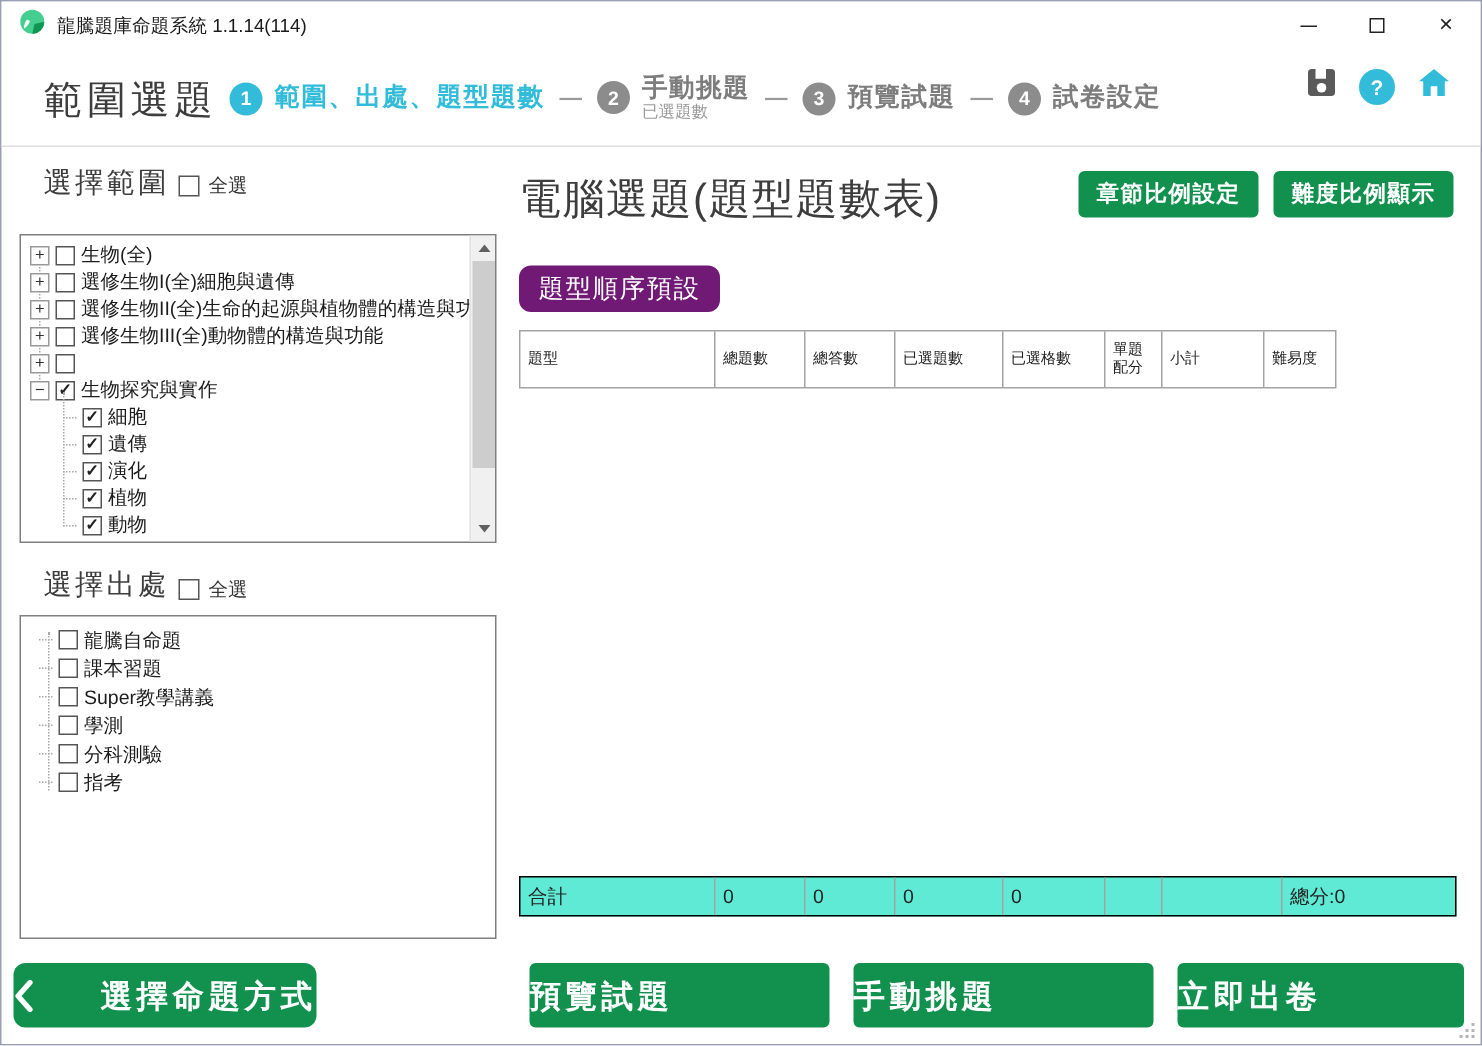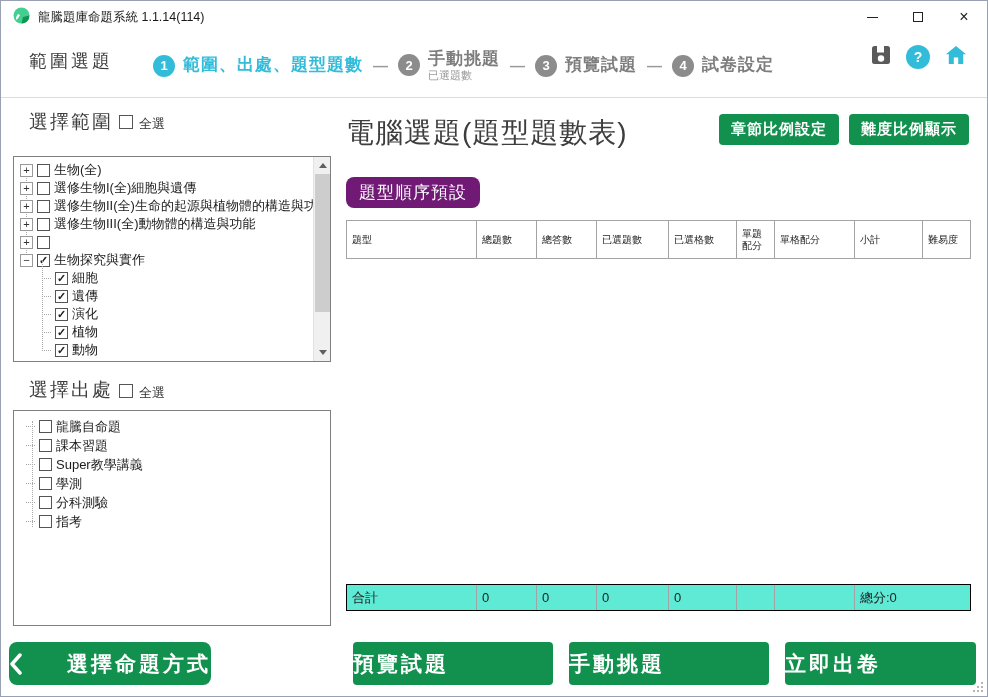--- a/index.html
+++ b/index.html
@@ -15,41 +15,41 @@
   .win-controls{ position:absolute; right:0; top:0; height:32px; display:flex; }
   .wc{ width:46px; height:32px; display:flex; align-items:center; justify-content:center;
        cursor:default; color:#222; }
   .wc.min span{ display:block; width:11px; height:1px; background:#222; }
   .wc.max span{ display:block; width:10px; height:10px; border:1px solid #222; }
   .wc.close{ font-size:16px; line-height:1; }
 
   
   .header{ position:absolute; left:0; top:32px; right:0; height:65px;
            border-bottom:1px solid #dcdce4; background:#fff; }
-  .page-title{ position:absolute; left:28px; top:16px; font-size:18px; color:#3d3d3d;
+  .page-title{ position:absolute; left:28px; top:16px; font-size:26px; color:#3d3d3d;
                letter-spacing:3px; font-weight:500; }
   .steps{ position:absolute; left:152px; top:0; height:65px; display:flex; align-items:center; }
   .step{ display:flex; align-items:center; gap:8px; cursor:default; }
   .step-circle{ width:22px; height:22px; border-radius:50%; color:#fff; font-size:13px;
                 font-weight:bold; display:flex; align-items:center; justify-content:center; flex:none; }
   .step.active  .step-circle{ background:#32bcd9; }
   .step.inactive .step-circle{ background:#8c8c8c; }
   .step-labels{ display:flex; flex-direction:column; line-height:1.2; }
   .step-label{ font-size:17px; font-weight:bold; letter-spacing:1px; }
   .step.active  .step-label{ color:#32bcd9; }
   .step.inactive .step-label{ color:#7d7d7d; }
   .step-sub{ font-size:11px; color:#9a9a9a; }
   .step-dash{ color:#9a9a9a; font-weight:bold; margin:0 10px; font-size:15px; }
   .header-icons{ position:absolute; right:20px; top:12px; display:flex; gap:15px; align-items:center; }
   .help-circle{ width:24px; height:24px; border-radius:50%; background:#32bcd9; color:#fff;
                 font-size:14px; font-weight:bold; display:flex; align-items:center; justify-content:center; }
 
   
   .section-title{ position:absolute; font-size:19px; color:#3d3d3d; letter-spacing:2px; }
-  .select-all{ position:absolute; display:flex; gap:6px; font-size:13px; color:#333; }
+  .select-all{ position:absolute; display:flex; align-items:center; gap:6px; font-size:13px; color:#333; }
   .cb{ width:14px; height:14px; border:1px solid #555; background:#fff; flex:none;
        display:flex; align-items:center; justify-content:center; font-size:11px;
        line-height:1; color:#222; }
   .cb.small{ width:13px; height:13px; }
   .cb.on::before{ content:"✓"; font-weight:bold; }
   .panel-box{ position:absolute; background:#fff; border:1px solid #7f7f7f; overflow:hidden; }
   #scope-box{ left:12px; top:155px; width:318px; height:206px; }
   #source-box{ left:12px; top:409px; width:318px; height:216px; }
 
   .trow{ height:18px; display:flex; align-items:center; gap:4px; padding-left:6px;
@@ -304,21 +304,20 @@
       <button class="btn-green">難度比例顯示</button>
     </div>
     <button class="btn-type-order">題型順序預設</button>
     <div class="qtable-head" id="table-header">
         <div class="th" style="width: 130px;">題型</div>
         <div class="th" style="width: 60px;">總題數</div>
         <div class="th" style="width: 60px;">總答數</div>
         <div class="th" style="width: 72px;">已選題數</div>
         <div class="th" style="width: 68px;">已選格數</div>
         <div class="th" style="width: 38px;">單題配分</div>
-        <div class="th" style="width: 80px;">單格配分</div>
         <div class="th" style="width: 68px;">小計</div>
         <div class="th" style="width: 47px;">難易度</div>
       </div>
     <div class="total-row" id="total-row">
         <div class="td" style="width: 130px;">合計</div>
         <div class="td" style="width: 60px;">0</div>
         <div class="td" style="width: 60px;">0</div>
         <div class="td" style="width: 72px;">0</div>
         <div class="td" style="width: 68px;">0</div>
         <div class="td" style="width: 38px;"></div>

